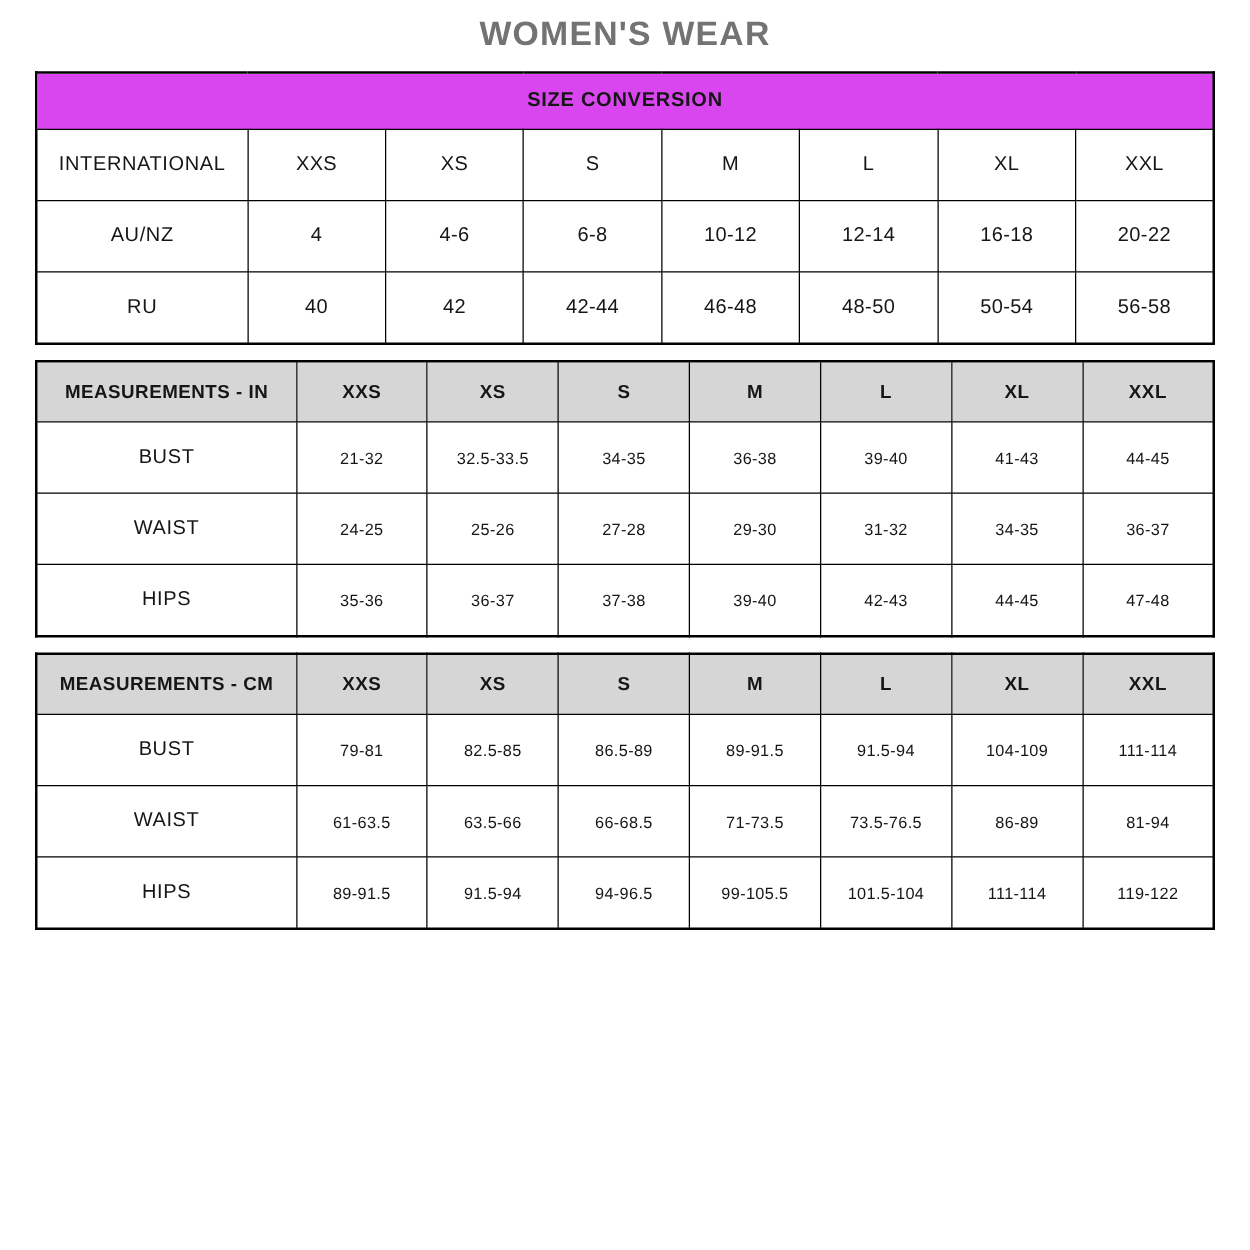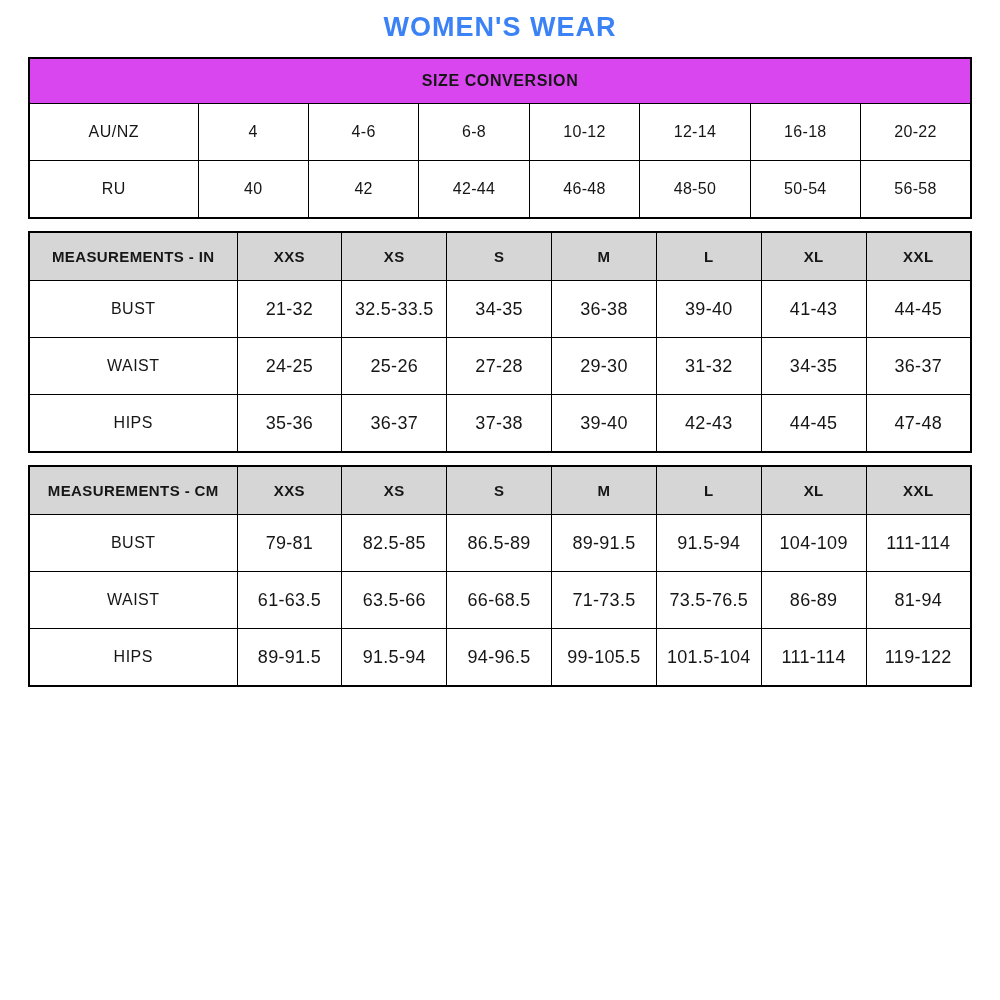--- a/index.html
+++ b/index.html
@@ -15,21 +15,21 @@
     box-sizing: border-box;
     padding-top: 12px;
     background: #ffffff;
   }
   .page-title {
     margin: 0 0 14px 0;
     text-align: center;
     font-size: 27px;
     font-weight: bold;
     letter-spacing: 1px;
-    color: #3b82f6;
+    color: #737373;
   }
   table.tbl {
     border-collapse: collapse;
     width: 944px;
     margin: 0 auto 12px auto;
     table-layout: fixed;
     border: 2px solid #000000;
   }
   table.tbl th, table.tbl td {
     border: 1px solid #000000;
@@ -58,21 +58,21 @@
     font-size: 15px;
     font-weight: bold;
     letter-spacing: 0.4px;
   }
   .m-table thead th.rowlabel {
     font-size: 15px;
     margin-top: 40px;
   }
   .m-table tbody td {
     height: 56px;
-    font-size: 18px;
+    font-size: 13px;
     background: #ffffff;
     letter-spacing: 0.3px;
   }
   .m-table tbody td.rowlabel,
   #size-conversion tbody td.rowlabel {
     font-size: 16px;
     letter-spacing: 0.5px;
   }
 </style>
 </head>
@@ -92,20 +92,30 @@
         <col>
         <col>
         <col>
     </colgroup>
     <thead>
       <tr>
         <th colspan="8" class="banner-cell">SIZE CONVERSION</th>
       </tr>
     </thead>
     <tbody>
+        <tr>
+          <td class="rowlabel">INTERNATIONAL</td>
+          <td>XXS</td>
+          <td>XS</td>
+          <td>S</td>
+          <td>M</td>
+          <td>L</td>
+          <td>XL</td>
+          <td>XXL</td>
+        </tr>
         <tr>
           <td class="rowlabel">AU/NZ</td>
           <td>4</td>
           <td>4-6</td>
           <td>6-8</td>
           <td>10-12</td>
           <td>12-14</td>
           <td>16-18</td>
           <td>20-22</td>
         </tr>

